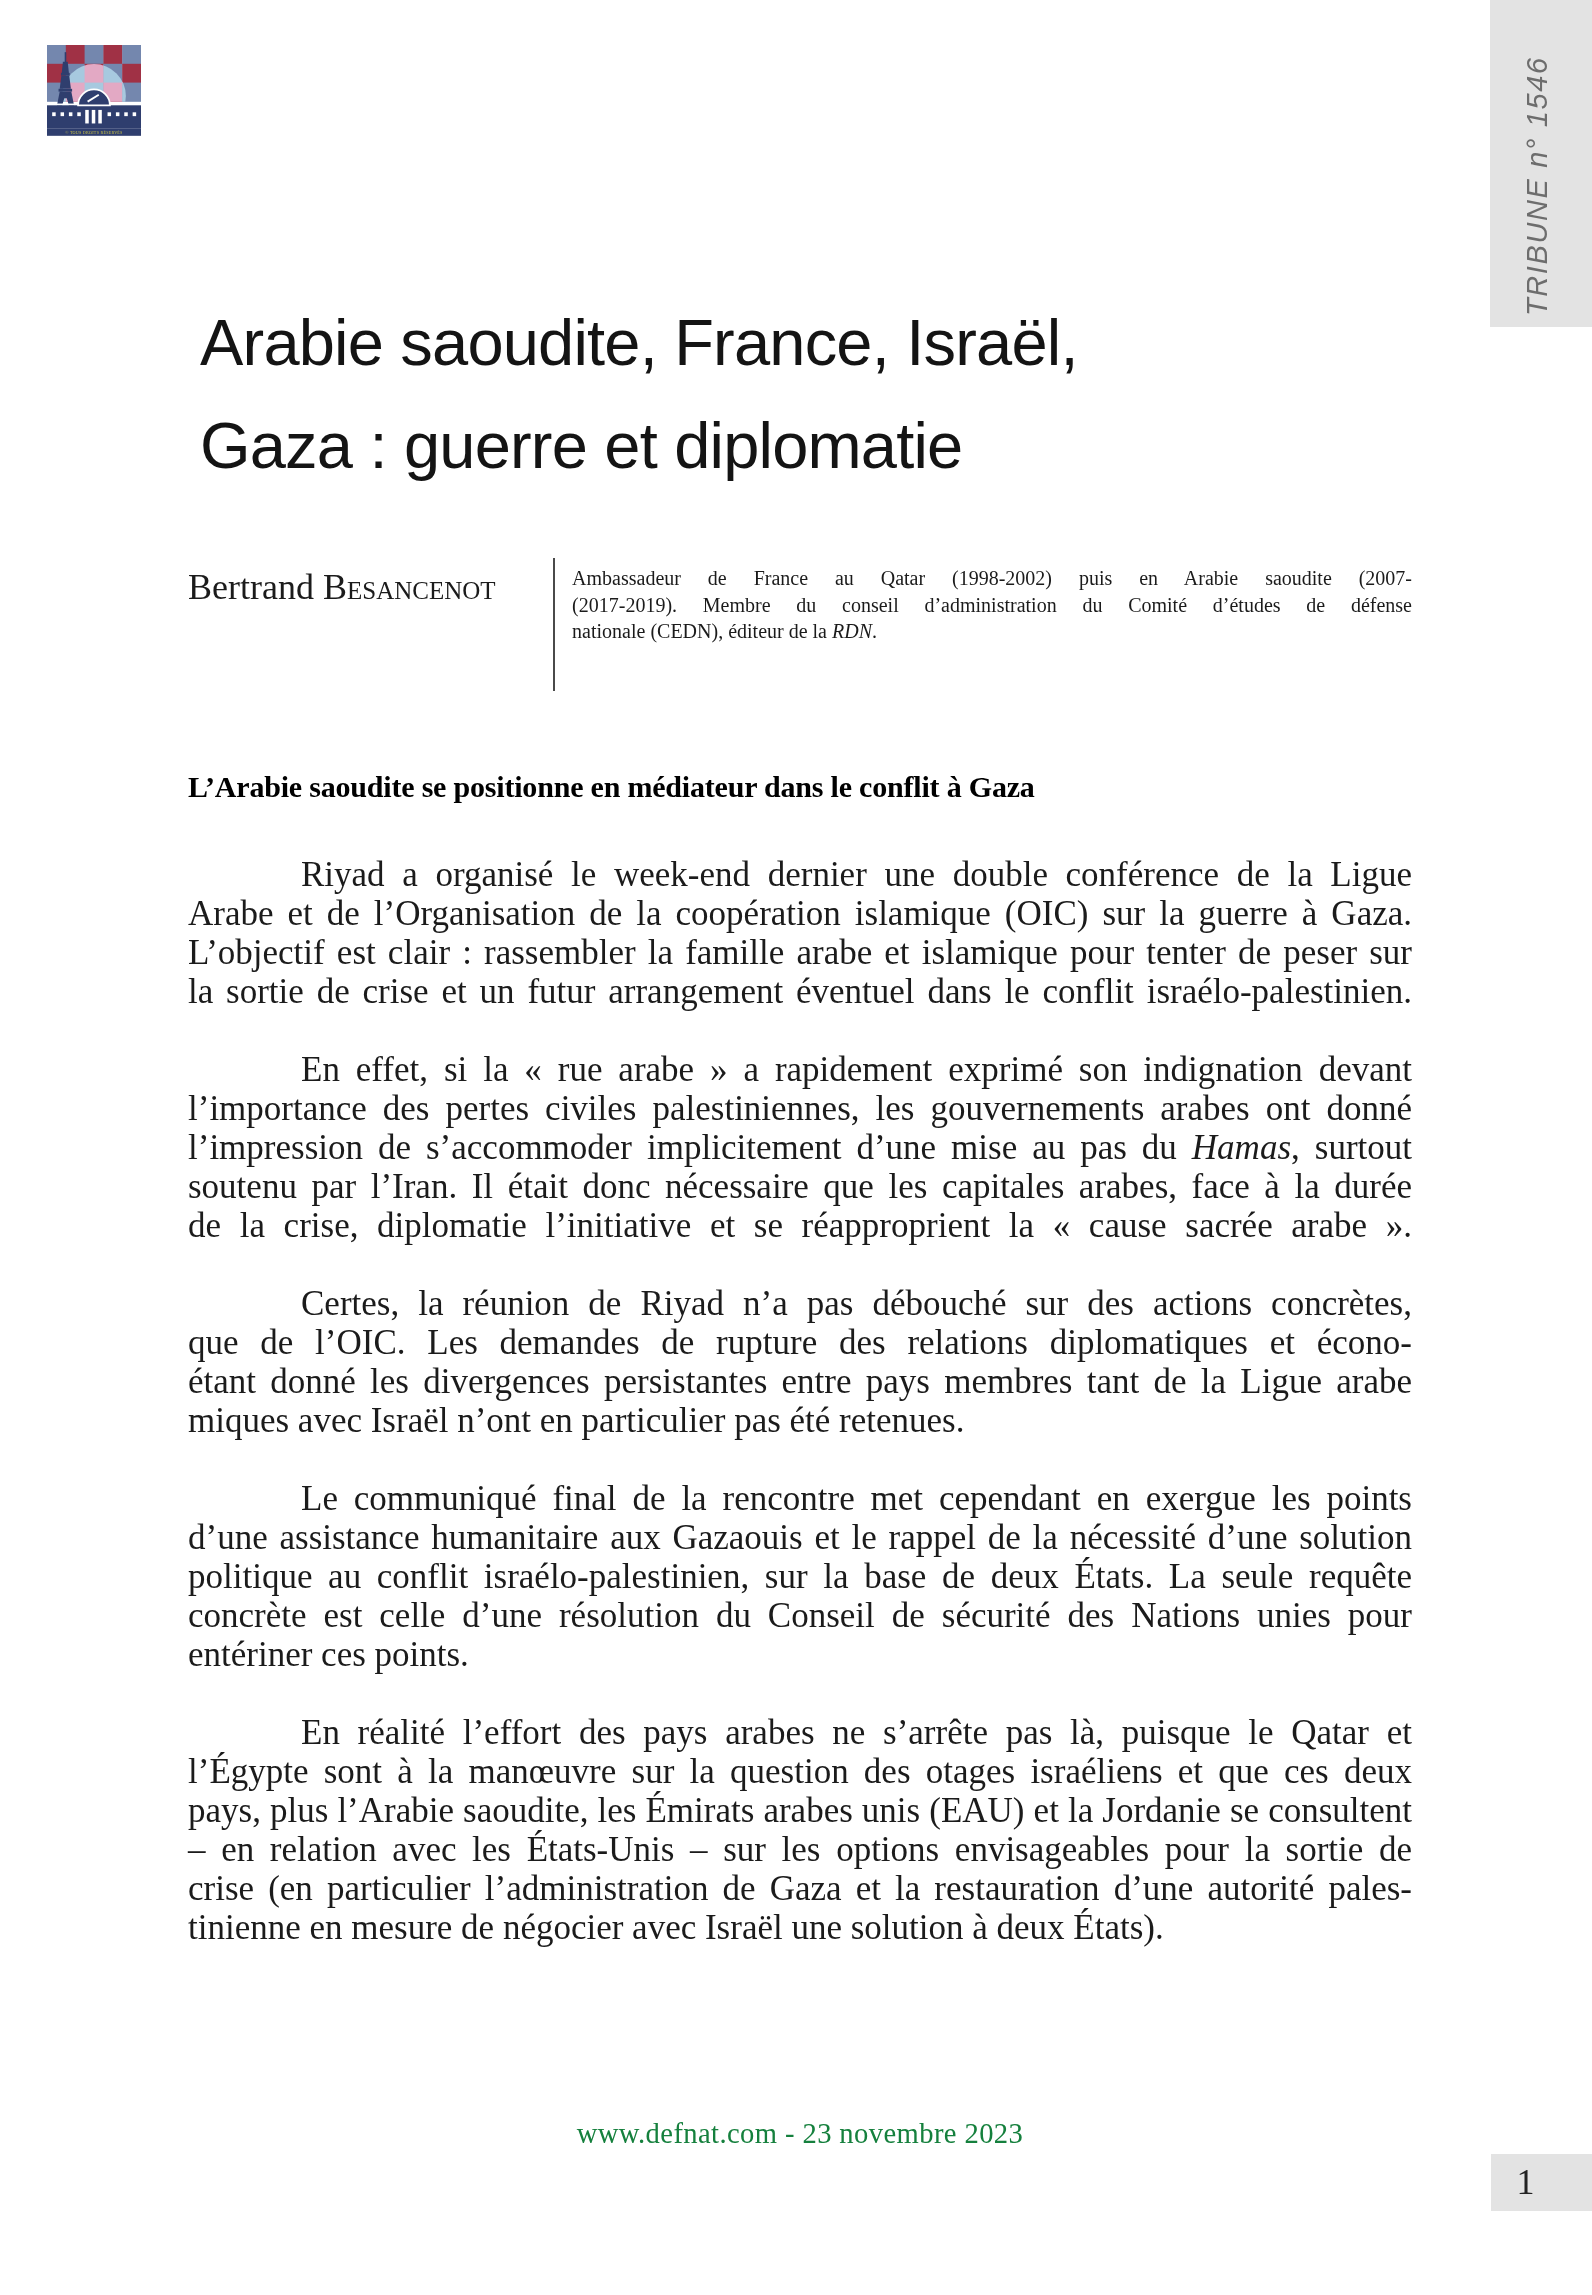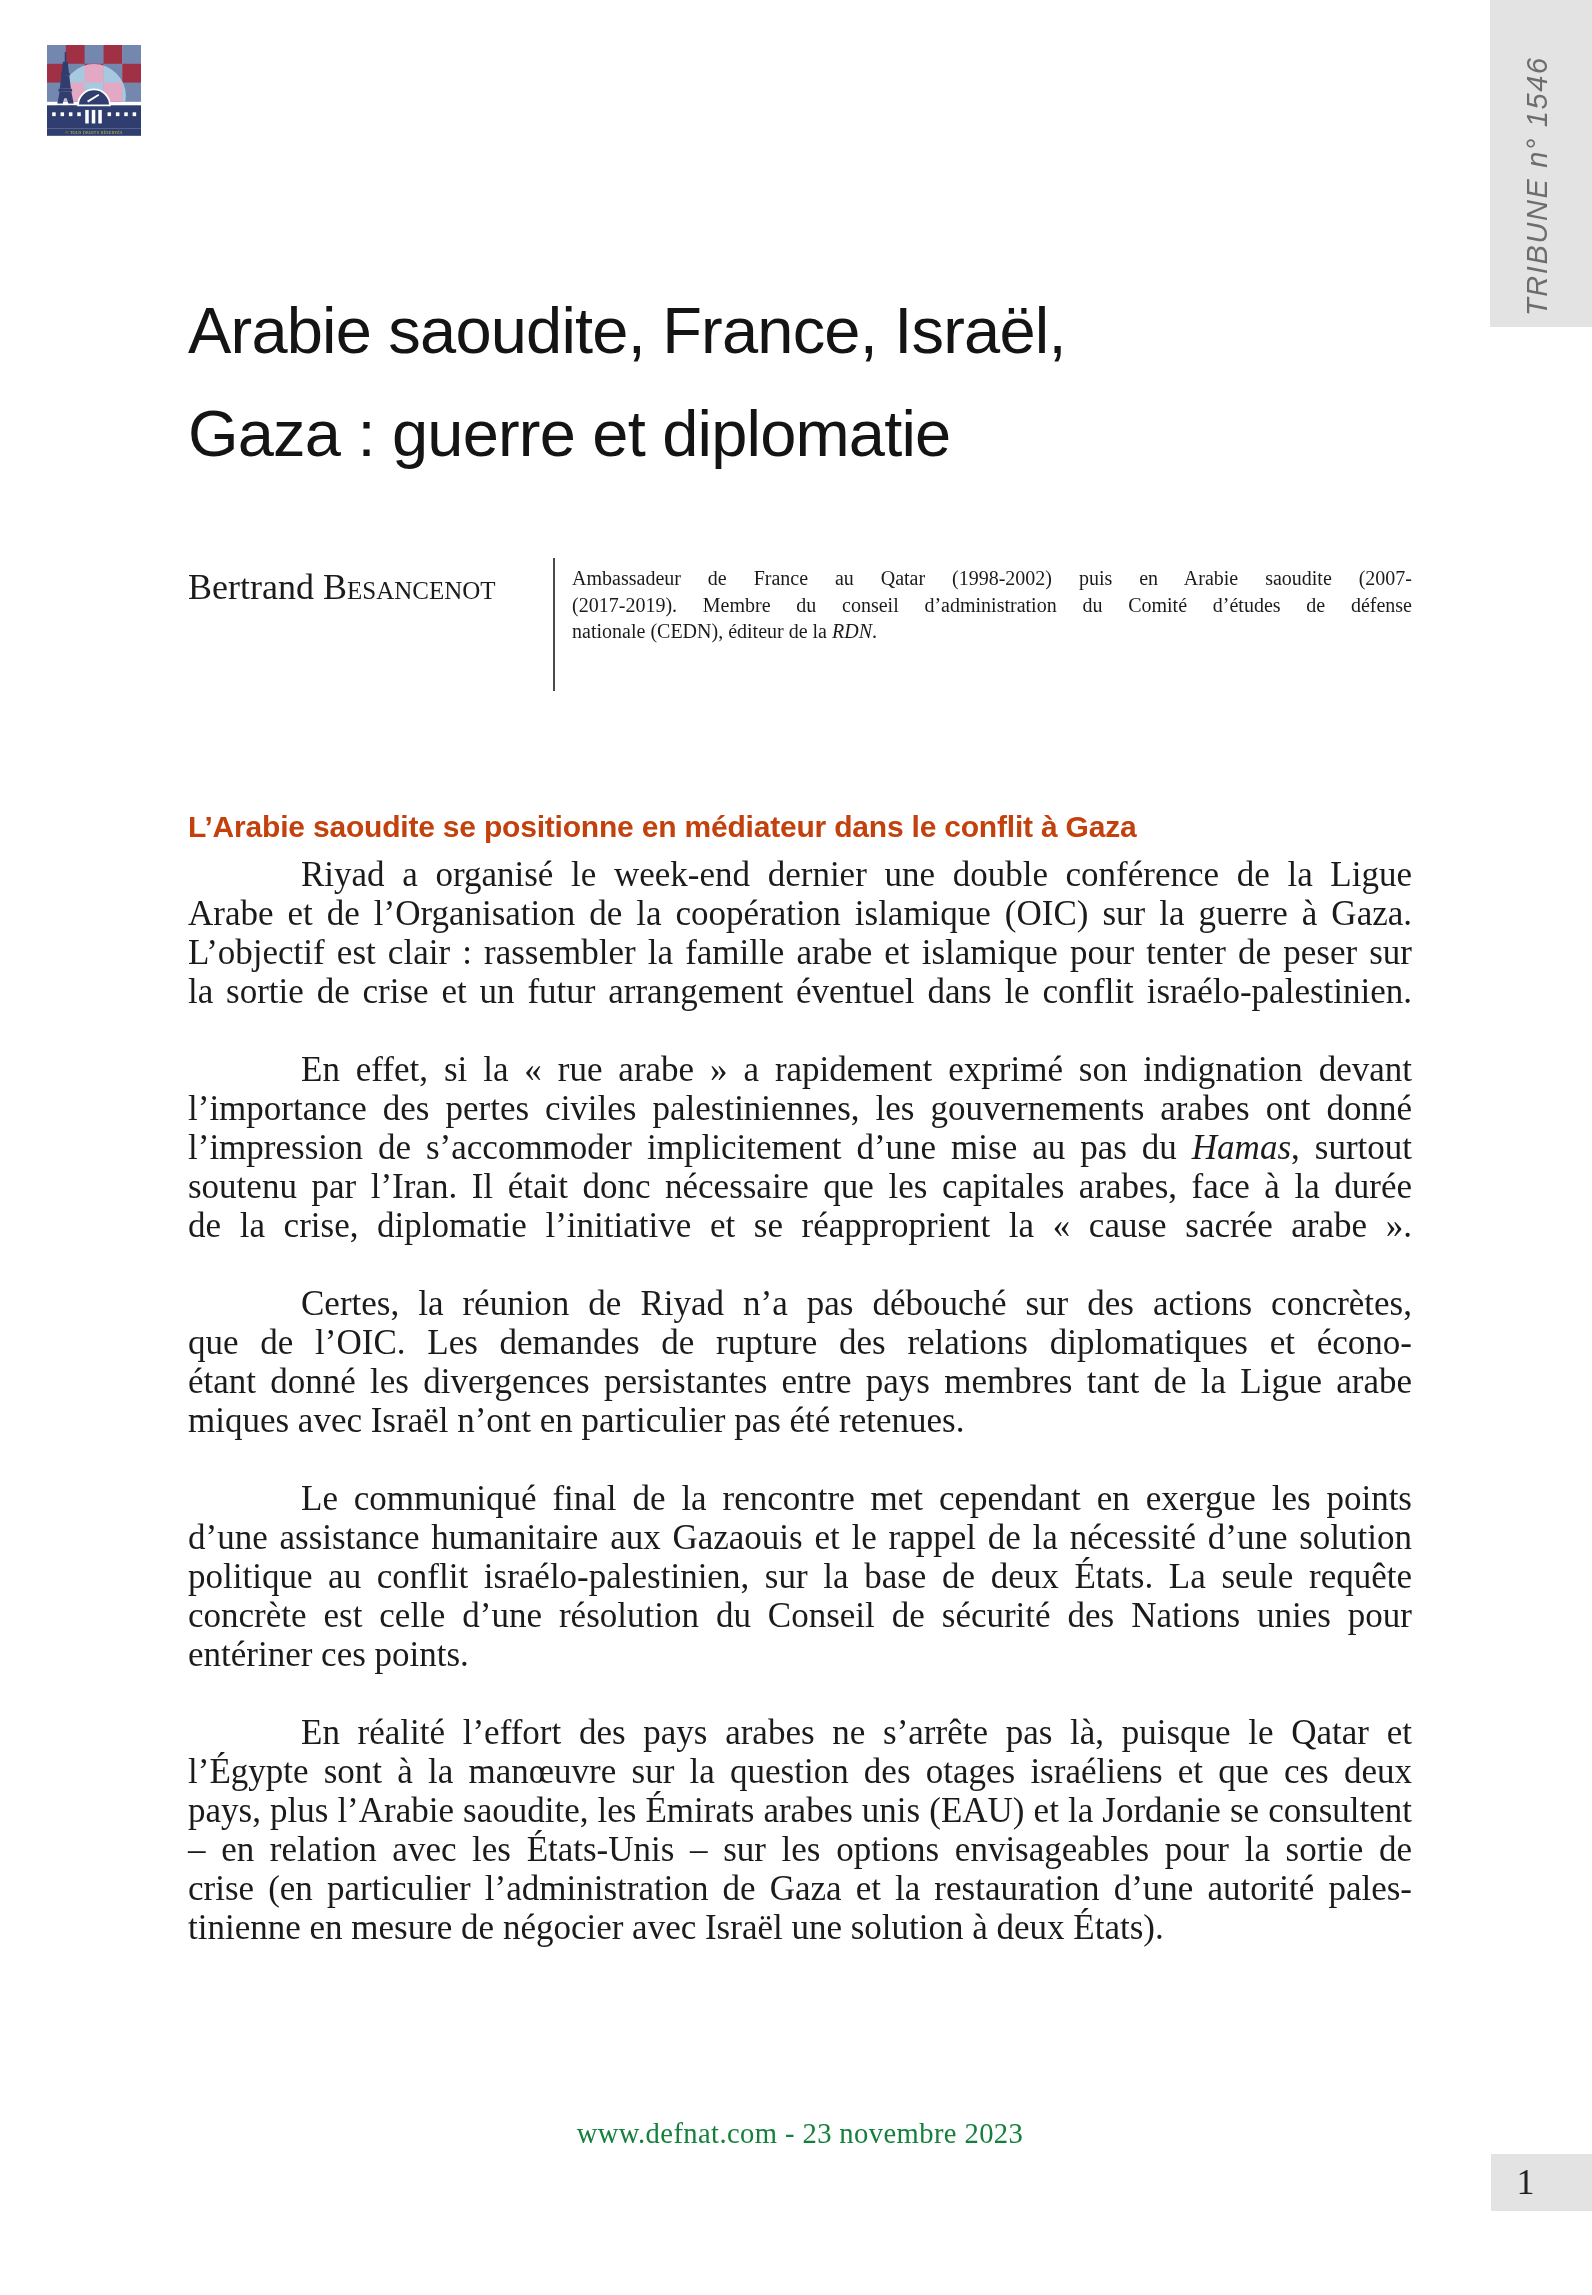--- a/index.html
+++ b/index.html
@@ -36,23 +36,23 @@
 
   
   .author { position:absolute; left:188px; top:555px; width:1224px; display:flex; align-items:flex-start; }
   .author-name { width:365px; box-sizing:border-box; padding-top:11px; font-size:36px; white-space:nowrap; }
   .sc { font-variant:small-caps;margin-top:27px; }
   .author-rule { width:1.6px; height:133px; background:#4a4a4a; margin-top:3.2px; flex:none; }
   .author-bio { flex:1; box-sizing:border-box; padding:10.3px 0 0 17.5px; font-size:20px; line-height:26.6px; }
 
   
   .section-heading {
-    position:absolute; left:188px; top:810px; width:1224px;
-    font-family:Liberation Sans, sans-serif;
-    font-weight:bold; font-size:30px; letter-spacing:-0.2px; color:#c2410c;
+    position:absolute; left:188px; top:770px; width:1224px;
+    font-family:Liberation Serif, serif;
+    font-weight:bold; font-size:30px; letter-spacing:-0.2px; color:#000000;
   }
 
   
   .body-copy { position:absolute; left:188px; top:855px; width:1224px; font-size:35px; line-height:39px; }
   .para { margin:0 0 39px 0; }
   .line { line-height:inherit; }
   .jline { text-align:justify; text-align-last:justify; }
   .jline.lastline { text-align-last:left; }
   .jline.lastline.flush { text-align-last:justify; }
   .line.indent { text-indent:113px; }
@@ -139,21 +139,21 @@
       <rect x="107.5" y="84.5" width="4.4" height="4.8" fill="#ffffff"></rect>
     </g>
     <rect x="0" y="104.5" width="118" height="9.5" fill="#2F3E6E"></rect>
     <text x="59" y="111.6" text-anchor="middle" font-size="5.2" letter-spacing="0.3" font-family="Liberation Serif, DejaVu Serif, serif" fill="#C9C244">© TOUS DROITS RÉSERVÉS</text>
   </svg>
 
   <div class="strip" style="background-color: rgb(227, 227, 227);">
     <div class="strip-text" style="color: rgb(109, 109, 109);">TRIBUNE n° 1546</div>
   </div>
 
-  <h1 class="title" style="margin:0; font-weight:normal;">
+  <h1 class="title" style="margin:12px; font-weight:normal;">
       <div class="line">Arabie saoudite, France, Israël,</div>
       <div class="line">Gaza : guerre et diplomatie</div>
     </h1>
 
   <div class="author">
     <div class="author-name">
       <span>Bertrand</span>
       <span class="sc">Besancenot</span>
     </div>
     <div class="author-rule"></div>

